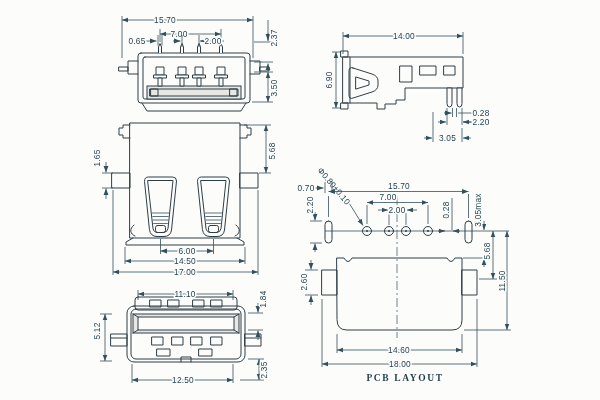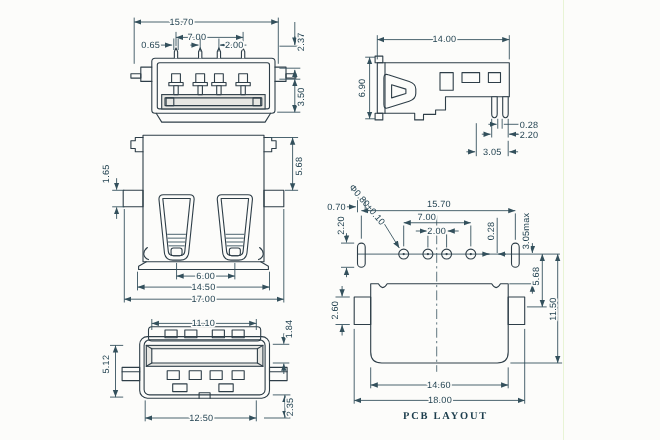--- a/index.html
+++ b/index.html
@@ -1,16 +1,16 @@
 <!DOCTYPE html>
 <html><head>
 <meta charset="utf-8">
 <style>
   html,body{margin:0;padding:0;background:#fcfcfa;}
-  .stage{width:512px;height:400px;position:relative;background:#84cc16;overflow:hidden;text-align:center;}
+  .stage{width:512px;height:400px;position:relative;background:#fca5a5;overflow:hidden;text-align:center;}
   .ln{stroke:#2e3e48;fill:none;stroke-width:1;stroke-linejoin:round;stroke-linecap:round;}
   .lnf{stroke:#2e3e48;fill:#fcfcfa;stroke-width:1;stroke-linejoin:round;}
   .shade{stroke:#2e3e48;fill:#e7e7e3;stroke-width:1;}
   .dim{stroke:#33505c;fill:none;stroke-width:0.8;stroke-linecap:butt;}
   .cl{stroke:#33505c;fill:none;stroke-width:0.7;stroke-dasharray:9 3 2 3;}
   text.d{font-family:"Liberation Sans",sans-serif;font-size:8.3px;fill:#1c3d4c;
          paint-order:stroke;stroke:#fcfcfa;stroke-width:3px;stroke-linejoin:round;
          text-anchor:middle;letter-spacing:0.2px;}
   text.cap{font-family:"Liberation Serif",serif;font-size:9.5px;font-weight:bold;
          letter-spacing:1.6px;fill:#1c3d4c;text-anchor:middle;}

